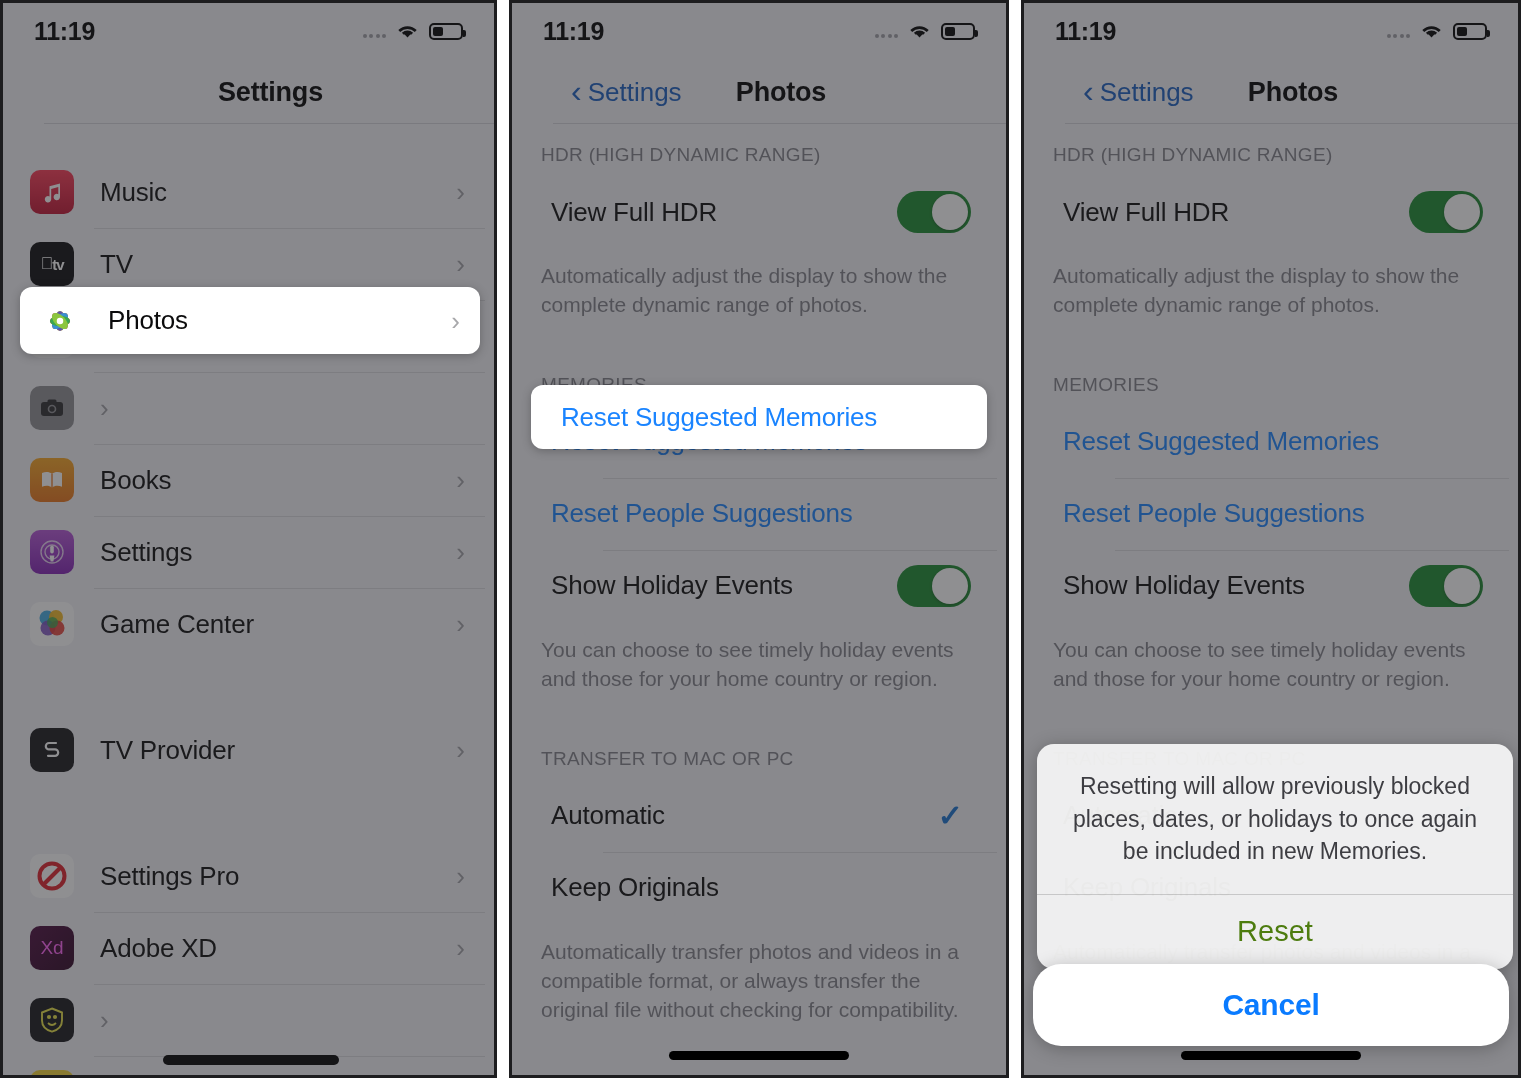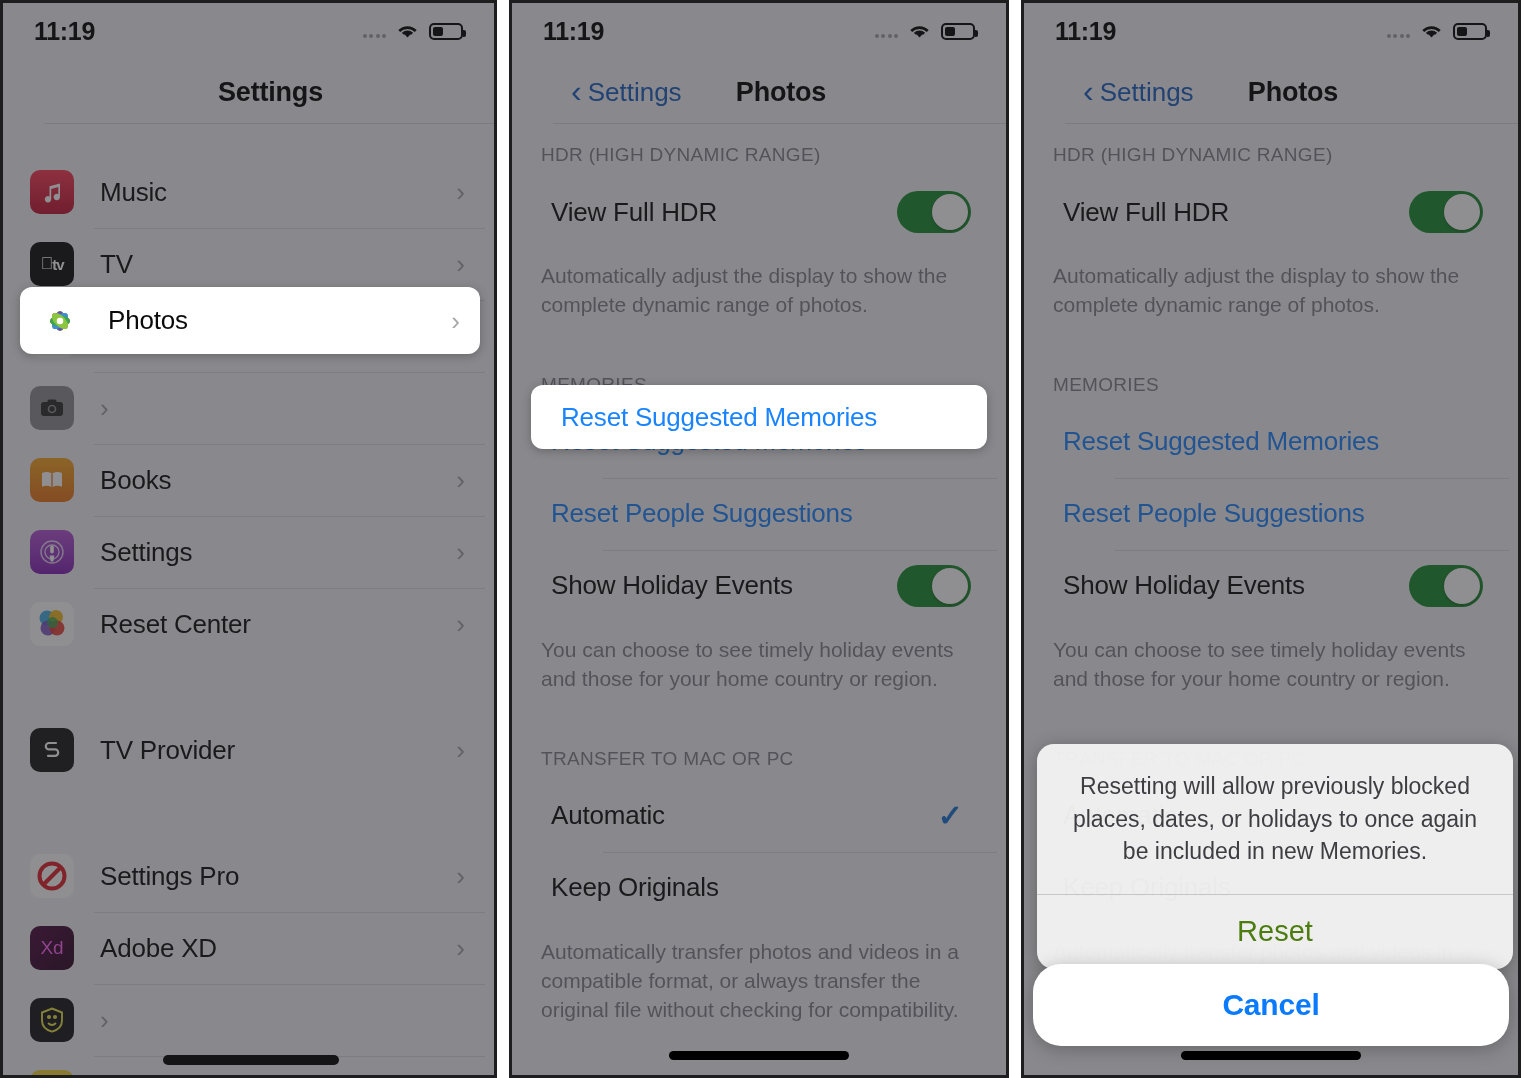--- a/index.html
+++ b/index.html
@@ -337,21 +337,21 @@
         <div class="row">
           <div class="appicon" style="background:#fff;">
             <svg width="38" height="38" viewBox="0 0 38 38">
                 <circle cx="14" cy="13" r="7.5" fill="#3ba7e0" opacity=".95"></circle>
                 <circle cx="23" cy="12" r="7" fill="#f2b61d" opacity=".95"></circle>
                 <circle cx="15" cy="23" r="7.5" fill="#7b4fc0" opacity=".9"></circle>
                 <circle cx="24" cy="23" r="7.5" fill="#e6392f" opacity=".9"></circle>
                 <circle cx="19.5" cy="17.5" r="5.5" fill="#3aa651" opacity=".8"></circle>
               </svg>
           </div>
-          <div class="row-label">Reset Center</div>
+          <div class="row-label">Game Center</div>
           <div class="chevron-r">›</div>
         </div>
       </div>
 
       <div class="spacer-54"></div>
 
       <div class="group">
         <div class="row">
           <div class="appicon" style="background:#17171a;">
             <svg width="24" height="24" viewBox="0 0 24 24">

